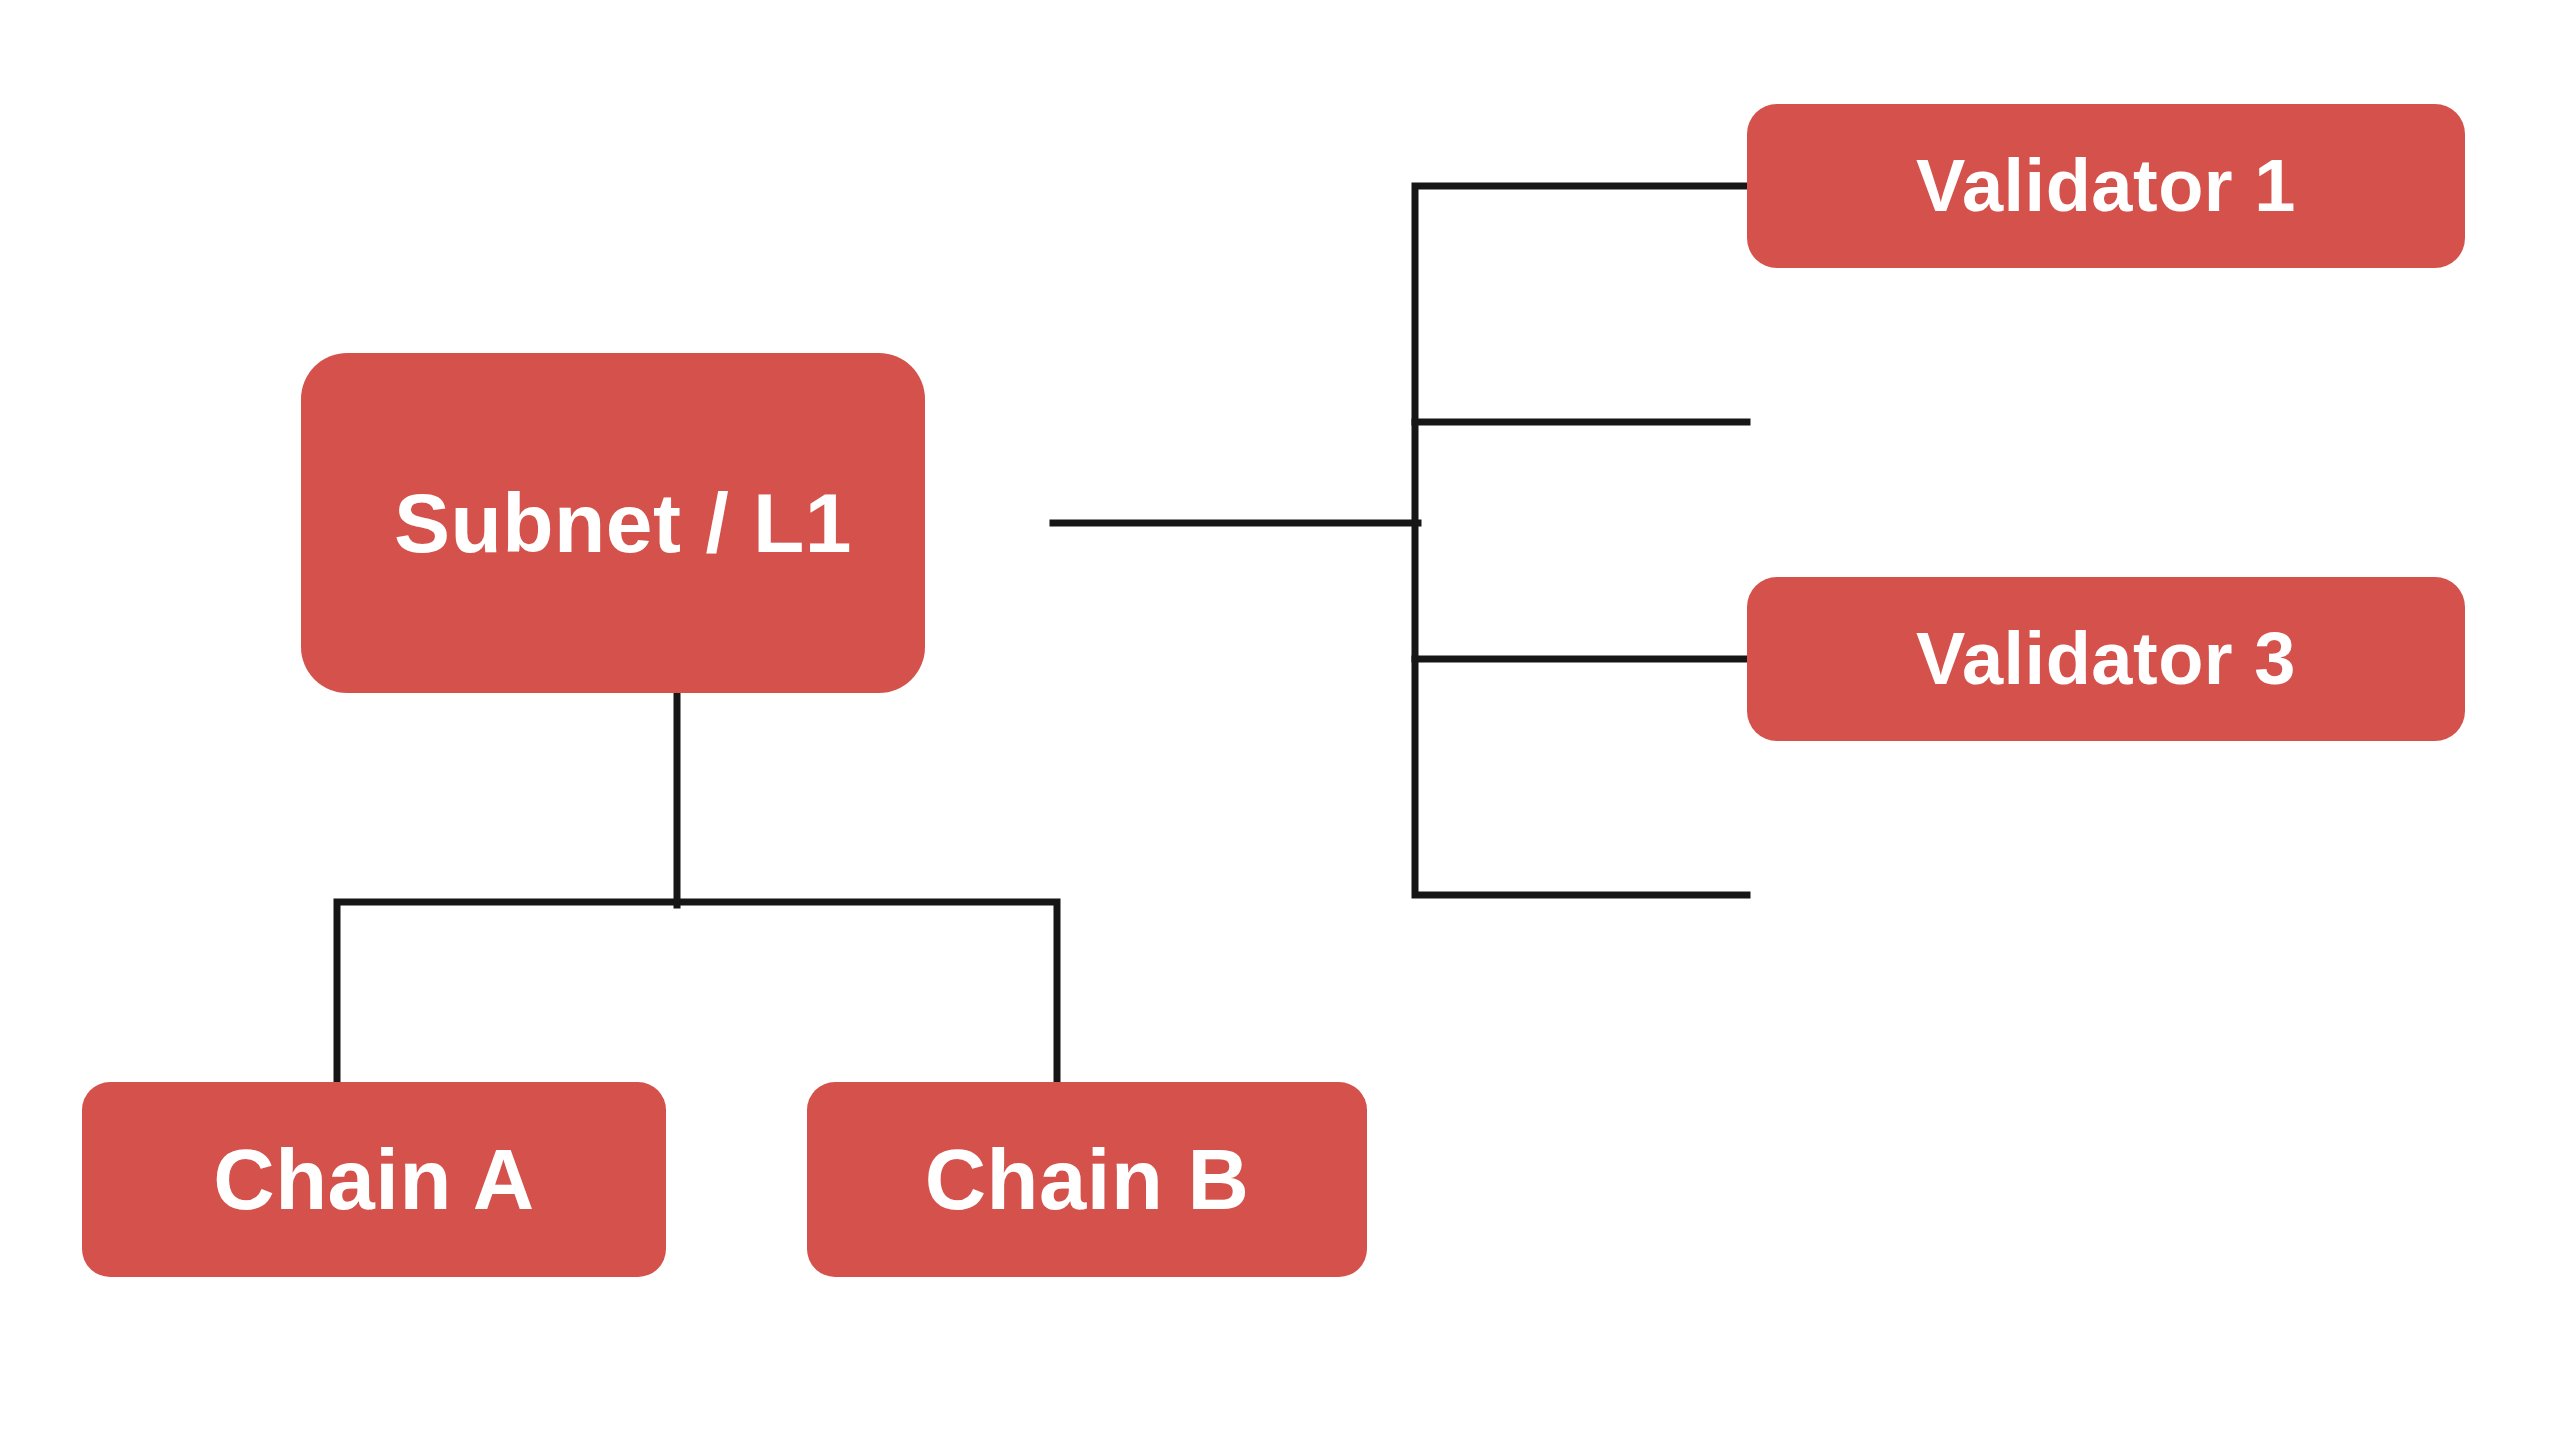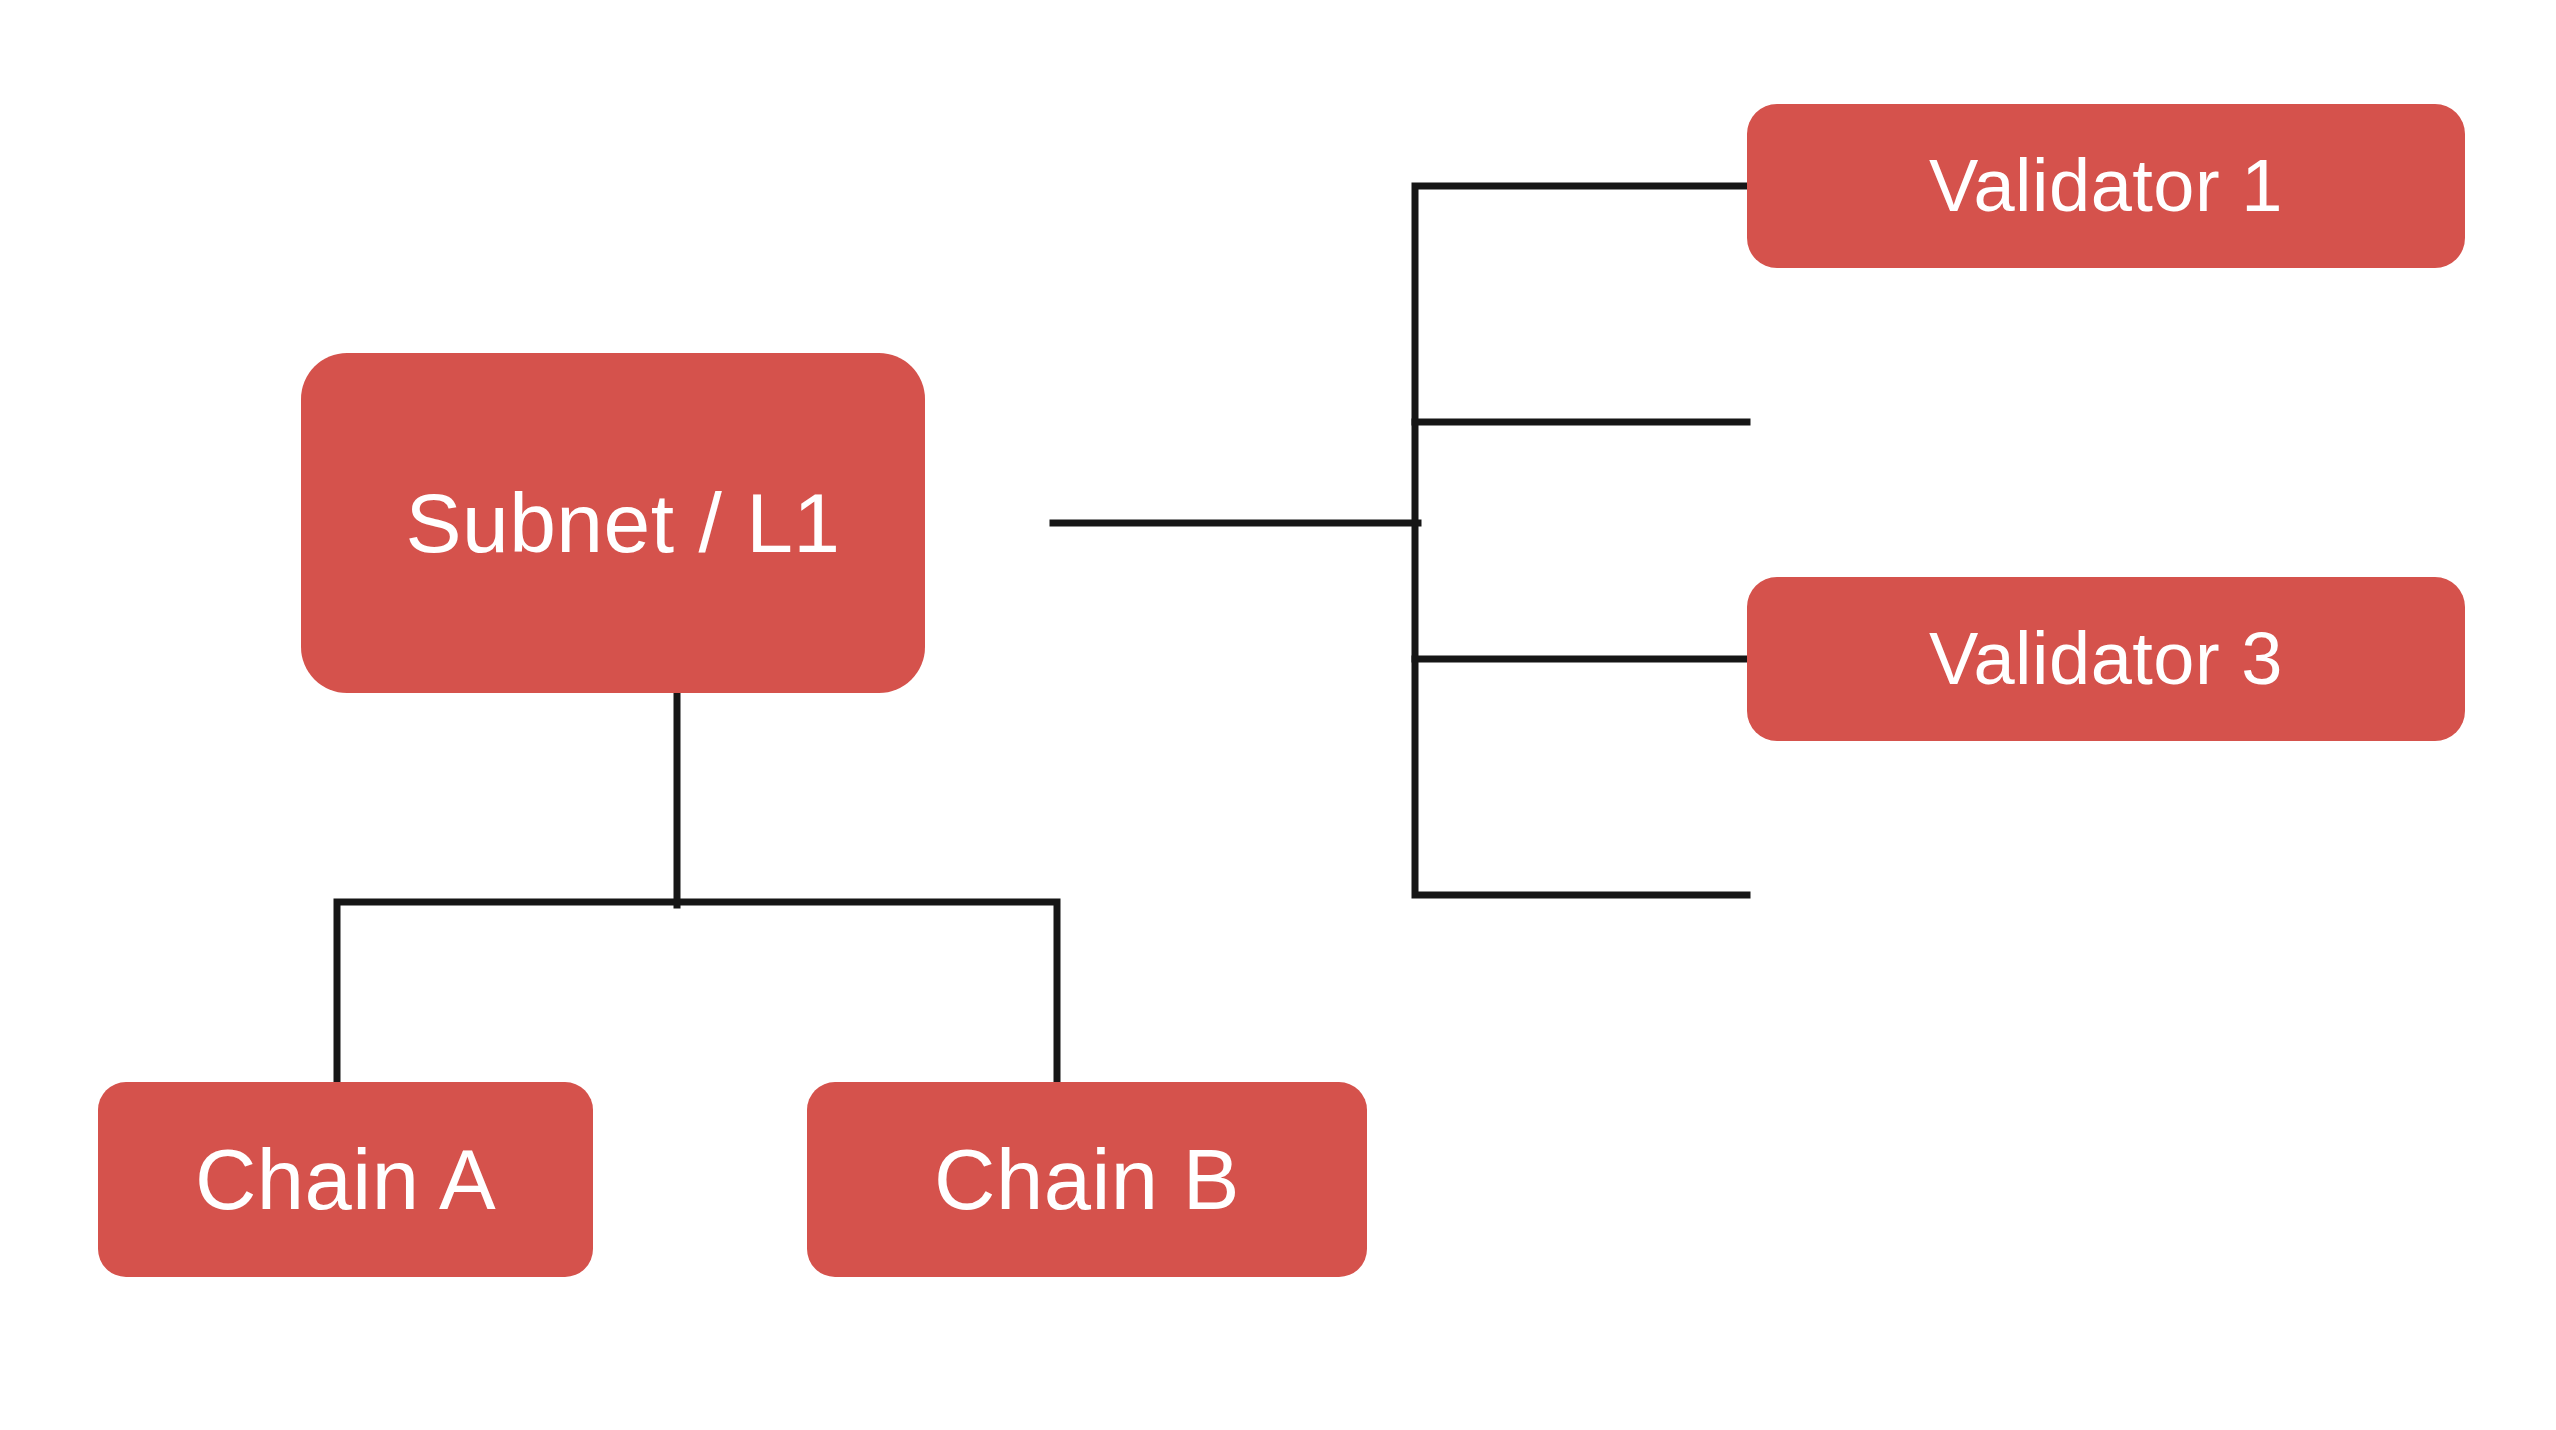--- a/index.html
+++ b/index.html
@@ -25,21 +25,21 @@
     height: 1430px;
     pointer-events: none;
   }
   .node {
     position: absolute;
     background: var(--node-fill, #d5524c);
     color: var(--node-text, #ffffff);
     display: flex;
     align-items: center;
     justify-content: center;
-    font-weight: 400;
+    font-weight: 700;
     text-align: center;
     line-height: 1;
     white-space: nowrap;
     letter-spacing: 0.5px;
   }
   #node-subnet {
     left: 301px; top: 353px;
     width: 604px; height: 340px;
     border-radius: 46px;
     font-size: 84px;
@@ -54,21 +54,21 @@
   #node-validator-1 { top: 104px; }
   #node-validator-2 { top: 340px; }
   #node-validator-3 { top: 577px; }
   #node-validator-4 { top: 813px; }
   .chain-node {
     top: 1082px;
     height: 195px;
     border-radius: 28px;
     font-size: 85px;
   }
-  #node-chain-a { left: 98px;  width: 495px; }
+  #node-chain-a { left: 82px;  width: 584px; }
   #node-chain-b { left: 807px; width: 560px; }
   .edge {
     stroke: var(--connector, #161616);
     stroke-width: 7;
     fill: none;
     stroke-linecap: square;
     stroke-linejoin: miter;
   }
 </style>
 </head>

